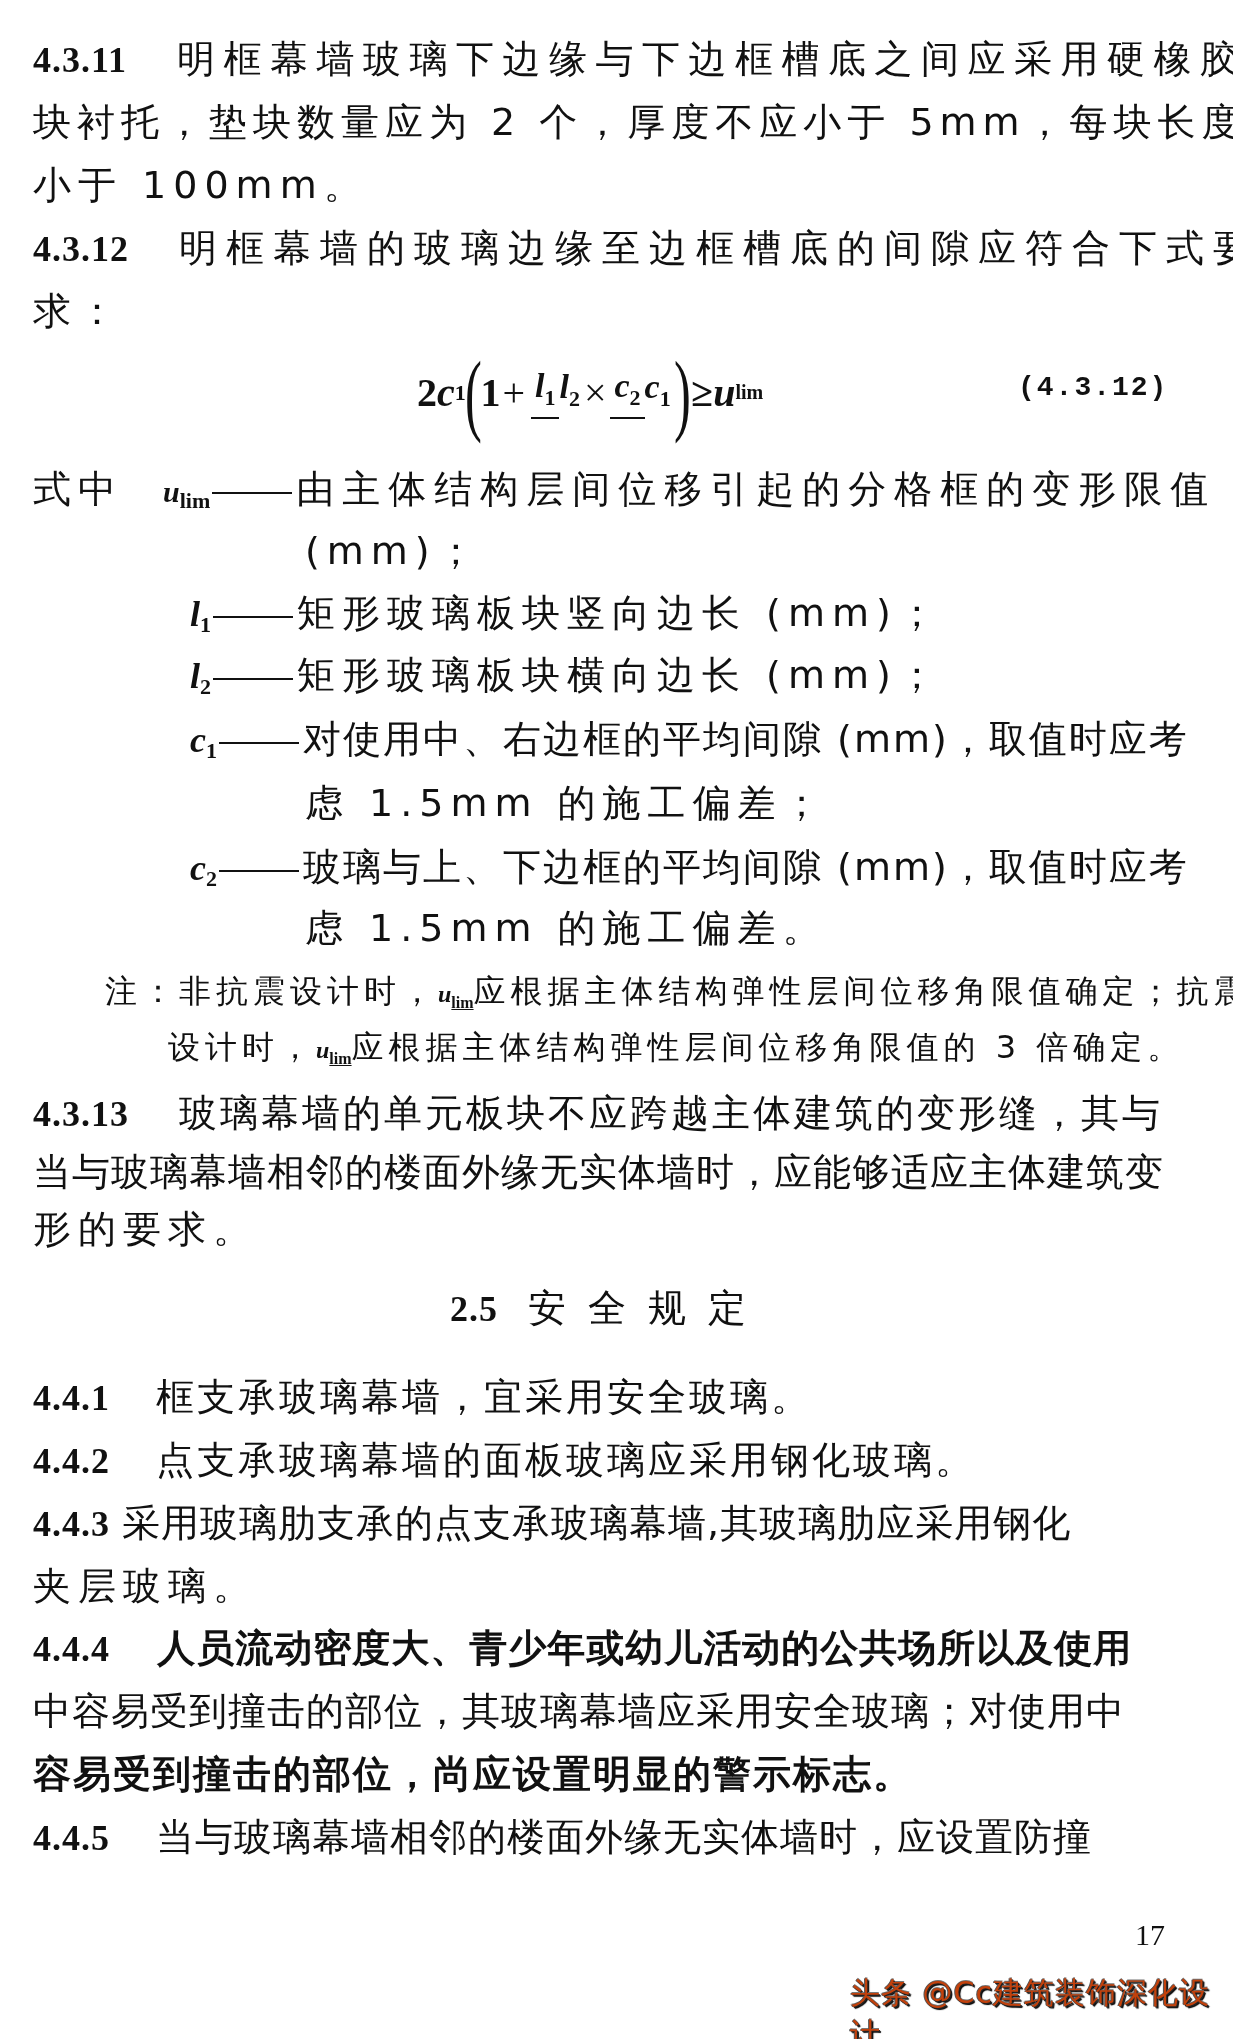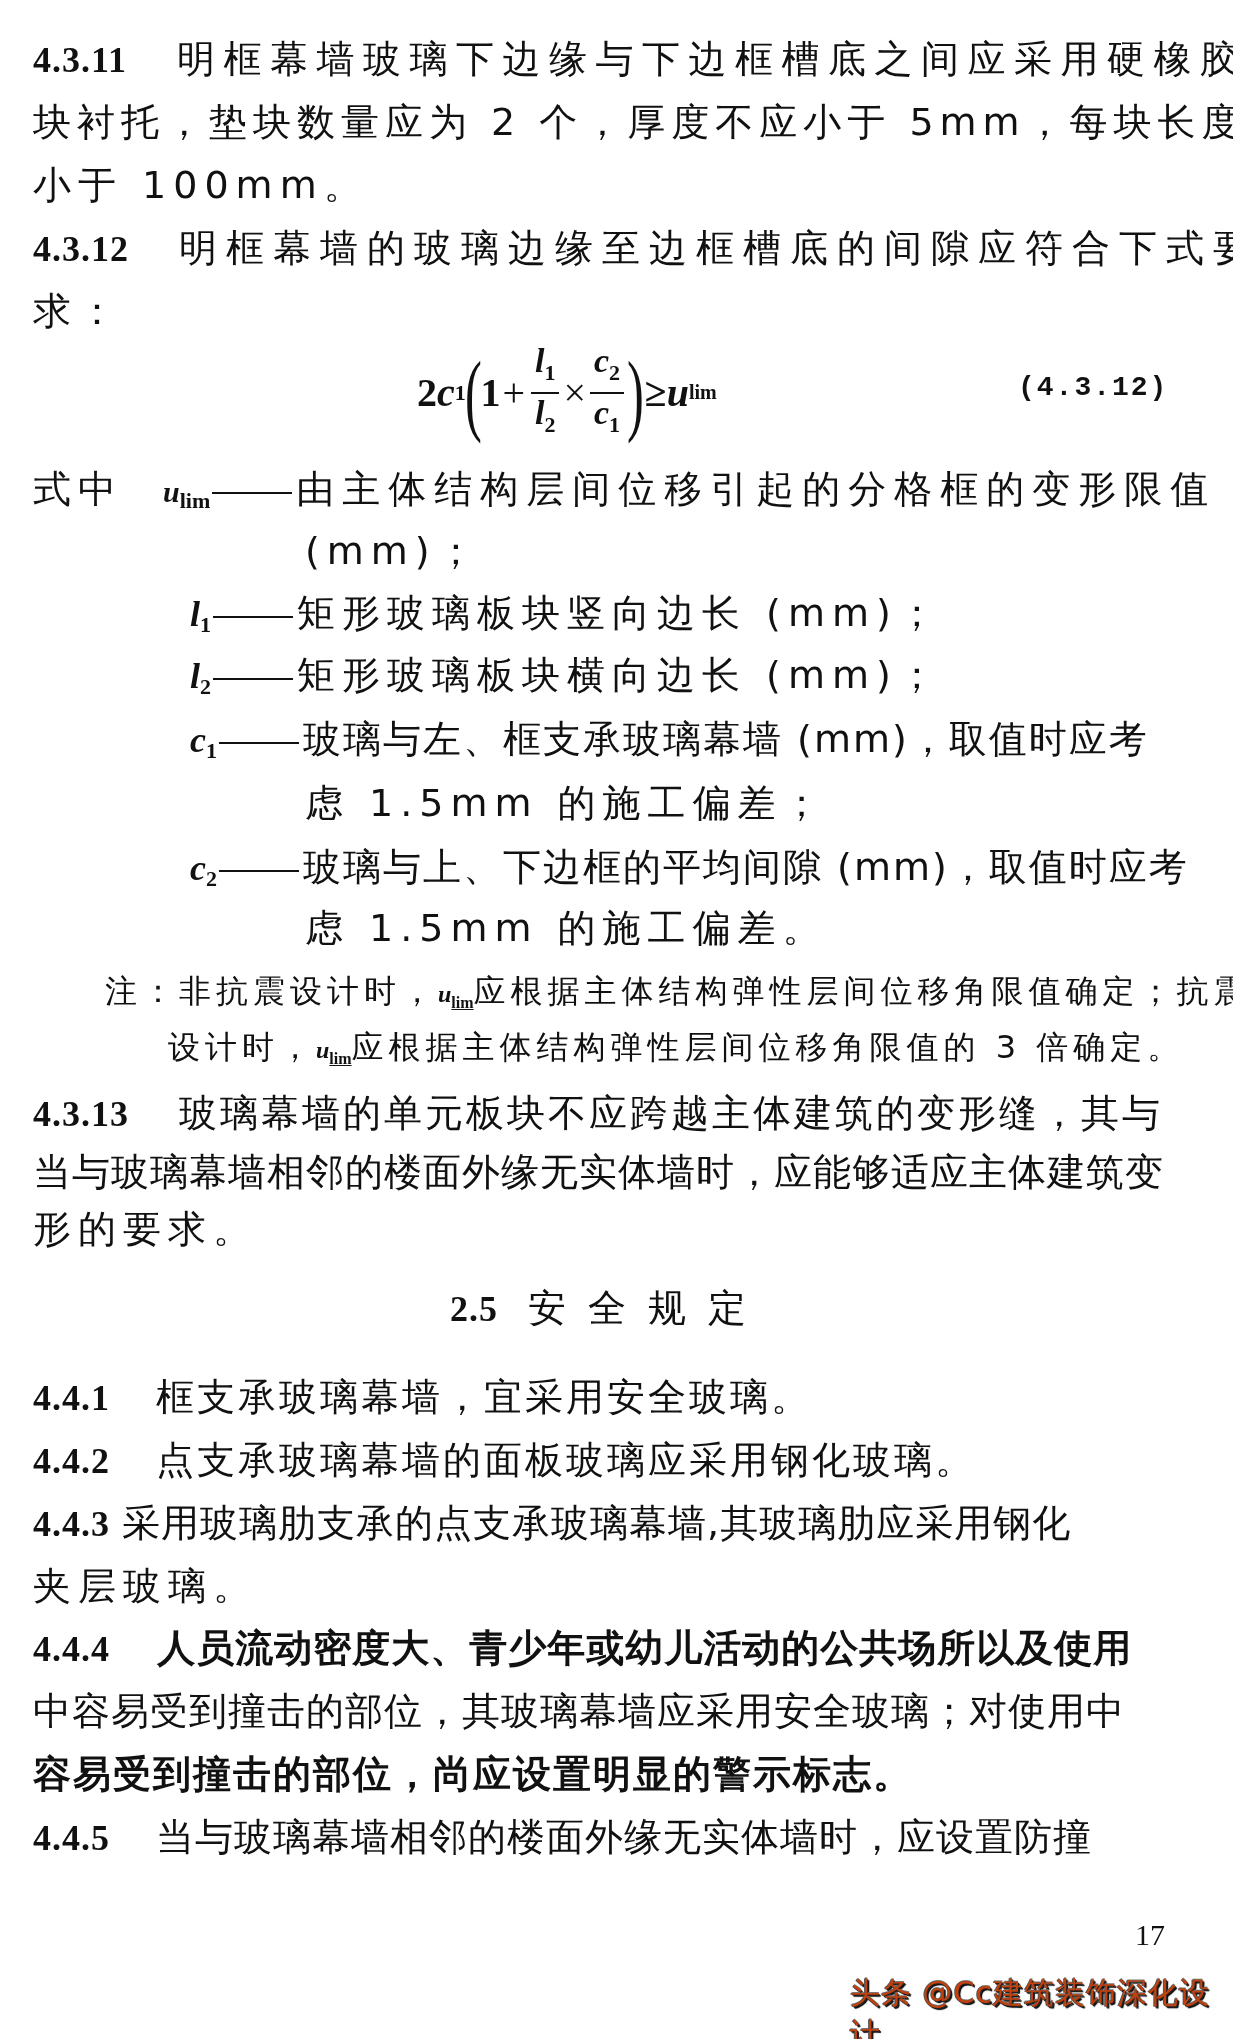--- a/index.html
+++ b/index.html
@@ -13,21 +13,21 @@
   .dash { display: inline-block; width: 80px; height: 2px; background: #111; vertical-align: middle; margin: 0 4px 0 2px; }
   .note { font-size: 32px; letter-spacing: 5px; }
   .heading { font-size: 36px; letter-spacing: 22px; }
   .heading .num { letter-spacing: 1px; margin-right: 30px; }
   
   .formula { position: absolute; left: 417px; top: 345px; height: 95px; display: flex; align-items: center;
              font-family: "Liberation Serif", serif; font-weight: bold; font-size: 40px; color: #111; }
   .formula i { font-style: italic; }
   .formula sub { font-size: 22px; vertical-align: -8px; font-style: normal; }
   .paren { font-size: 92px; font-weight: normal; line-height: 1; transform: scaleX(0.55); display: inline-block; margin: 0 -8px; }
-  .frac { display: inline-flex; flex-direction: column; align-items: center; margin: 0 4px; font-size: 34px; line-height: 38px; }
+  .frac { display: inline-flex; flex-direction: row; align-items: center; margin: 0 4px; font-size: 34px; line-height: 38px; }
   .frac .top { border-bottom: 2px solid #111; padding: 0 4px; }
   .eqno { position: absolute; left: 1018px; top: 372px; font-family: Liberation Mono, monospace; font-weight: bold; font-size: 28px; letter-spacing: 2px; }
   .pageno { position: absolute; left: 1135px; top: 1918px; font-family: "Liberation Serif", serif; font-size: 30px; }
   .watermark { position: absolute; left: 813px; top: 1973px; font-family: "DejaVu Sans", sans-serif; font-size: 30px;
                color: #c2410c; text-shadow: 1px 1px 0 #222, -1px 0 0 #555, 0 -1px 0 #777, 2px 2px 1px #000; letter-spacing: 1px; margin-left: 37px; }
 </style>
 </head>
 <body>
 
 <div class="line" style="left:33px; top:34px;">
@@ -74,21 +74,21 @@
 
 <div class="line" style="left:190px; top:588px;">
   <span class="sym"><span>l</span><sub>1</sub></span><span class="dash"></span><span class="cjk">矩形玻璃板块竖向边长 (mm)；</span>
 </div>
 
 <div class="line" style="left:190px; top:650px;">
   <span class="sym"><span>l</span><sub>2</sub></span><span class="dash"></span><span class="cjk">矩形玻璃板块横向边长 (mm)；</span>
 </div>
 
 <div class="line" style="left:190px; top:714px;">
-  <span class="sym"><span>c</span><sub>1</sub></span><span class="dash"></span><span class="cjk" style="letter-spacing:2px;">玻璃与左、框支承玻璃幕墙 (mm)，取值时应考</span>
+  <span class="sym"><span>c</span><sub>1</sub></span><span class="dash"></span><span class="cjk" style="letter-spacing:2px;">对使用中、右边框的平均间隙 (mm)，取值时应考</span>
 </div>
 <div class="line cjk" style="left:305px; top:778px;">虑 1.5mm 的施工偏差；</div>
 
 <div class="line" style="left:190px; top:842px;">
   <span class="sym"><span>c</span><sub>2</sub></span><span class="dash"></span><span class="cjk" style="letter-spacing:2px;">玻璃与上、下边框的平均间隙 (mm)，取值时应考</span>
 </div>
 <div class="line cjk" style="left:305px; top:903px;">虑 1.5mm 的施工偏差。</div>
 
 <div class="line" style="left:105px; top:964px;">
   <span class="cjk note">注：非抗震设计时，</span><span class="sym" style="font-size:24px;"><span>u</span><sub style="font-size:16px; text-decoration:underline;">lim</sub></span><span class="cjk note">应根据主体结构弹性层间位移角限值确定；抗震</span>

